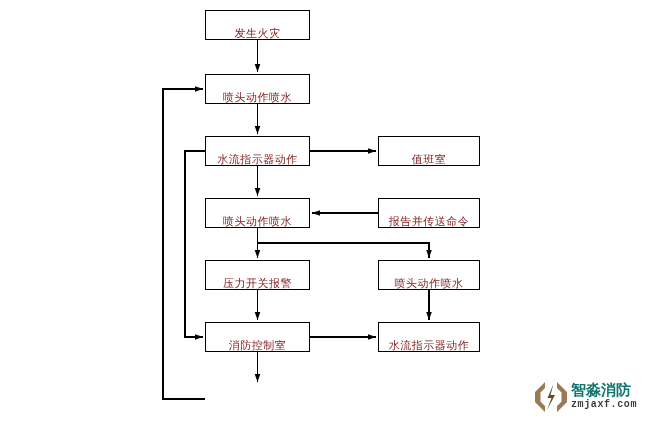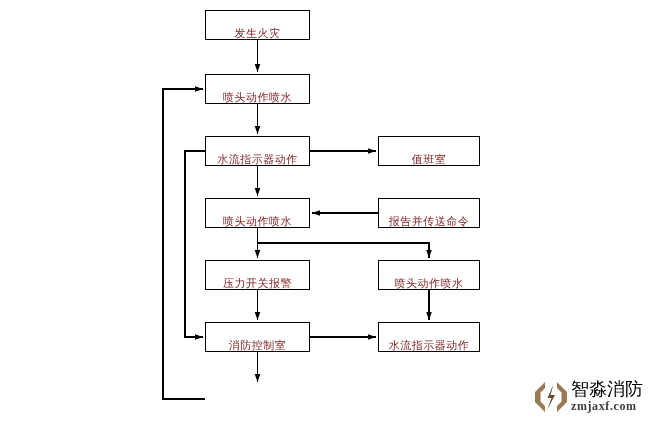--- a/index.html
+++ b/index.html
@@ -65,29 +65,29 @@
     height: 36px;
     flex: 0 0 36px;
   }
   #logo-text {
     margin-left: 3px;
     display: flex;
     flex-direction: column;
     justify-content: center;
   }
   #logo-name {
-    font-size: 18px;
-    font-weight: normal;
-    color: #000000;
+    font-size: 15px;
+    font-weight: bold;
+    color: #0f766e;
     line-height: 1.05;
     letter-spacing: 0px;
   }
   #logo-domain {
-    font-family: Liberation Serif, serif;
-    font-size: 12px;
+    font-family: Liberation Mono, monospace;
+    font-size: 10px;
     font-weight: bold;
     color: #3d3d3d;
     line-height: 1.2;
     letter-spacing: 0.6px;
   }
 </style>
 </head>
 <body>
 
 <div id="canvas">

